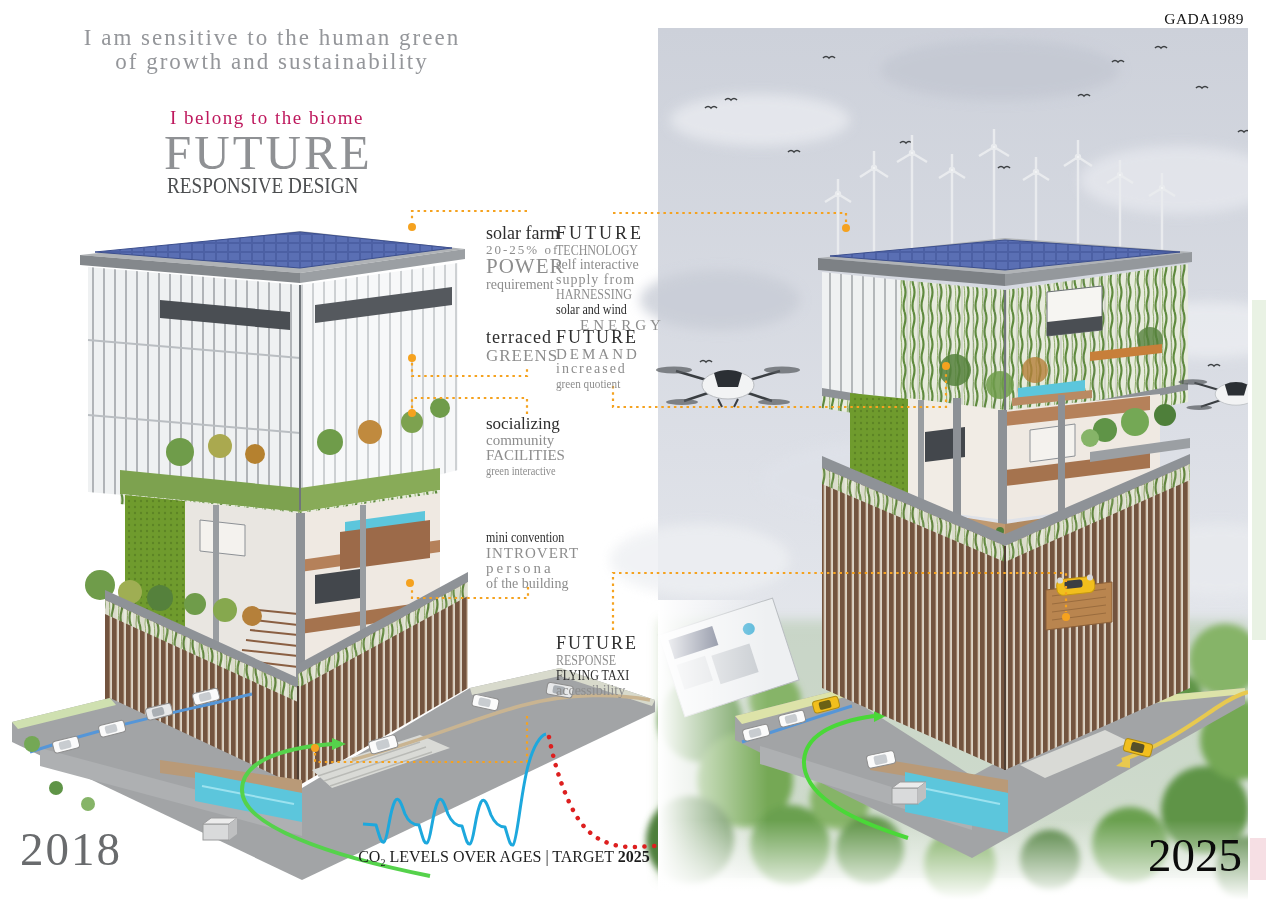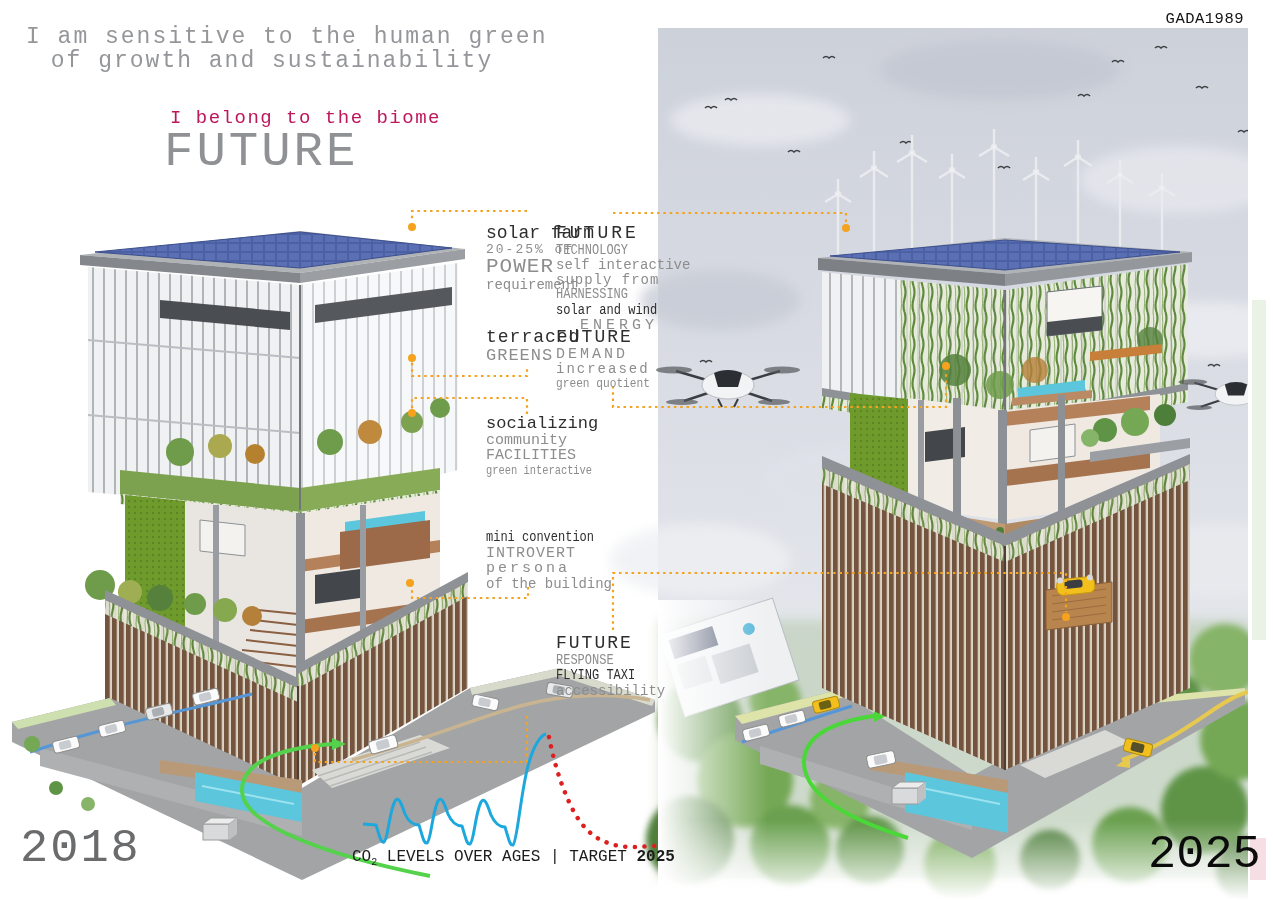--- a/index.html
+++ b/index.html
@@ -1,17 +1,17 @@
 <!DOCTYPE html>
 <html><head>
 <meta charset="utf-8">
 <style>
   html,body{margin:0;padding:0;background:#fff;}
   #board{position:relative;width:1270px;height:900px;background:#fff;overflow:hidden;
-         font-family:Liberation Mono, monospace;}
+         font-family:Liberation Serif, serif;}
   #scene{position:absolute;left:0;top:0;}
   .txt{position:absolute;white-space:nowrap;}
   .ln{display:block;line-height:1.04;}
   .dk{color:#2e2e2e;} .gy{color:#8d8d8d;}
   .cond{display:inline-block;transform:scaleX(.8);transform-origin:left center;}
   .cond2{display:inline-block;transform:scaleX(.86);transform-origin:left center;}
   #tagline{left:26px;top:26px;width:492px;text-align:center;color:#94969a;font-size:23px;letter-spacing:2px;line-height:1.18;}
   #watermark{right:26px;top:10px;font-size:15.5px;color:#131313;letter-spacing:.5px;}
   #intro{left:170px;top:107px;font-size:19px;letter-spacing:1.5px;color:#be185d;}
   #title{left:164px;top:124px;font-size:49px;letter-spacing:3px;color:#8f9194;}
@@ -496,20 +496,21 @@
 
 <div class="txt" id="watermark">GADA1989</div>
 
 <div class="txt" id="tagline">
   <span class="ln">I am sensitive to the human green</span>
   <span class="ln">of growth and sustainability</span>
 </div>
 
 <div class="txt" id="intro">I belong to the biome</div>
 <div class="txt" id="title">FUTURE</div>
+<div class="txt" id="subtitle"><span class="cond">RESPONSIVE DESIGN</span></div>
 
 <div class="txt ann" style="left:486px;top:224px;">
   <span class="ln dk f18">solar farm</span>
   <span class="ln gy f13 ls2">20-25% of</span>
   <span class="ln gy f21 ls1">POWER</span>
   <span class="ln gy f14">requirement</span>
 </div>
 <div class="txt ann" style="left:556px;top:224px;">
   <span class="ln dk f18 ls3">FUTURE</span>
   <span class="ln gy f15"><span class="cond">TECHNOLOGY</span></span>

